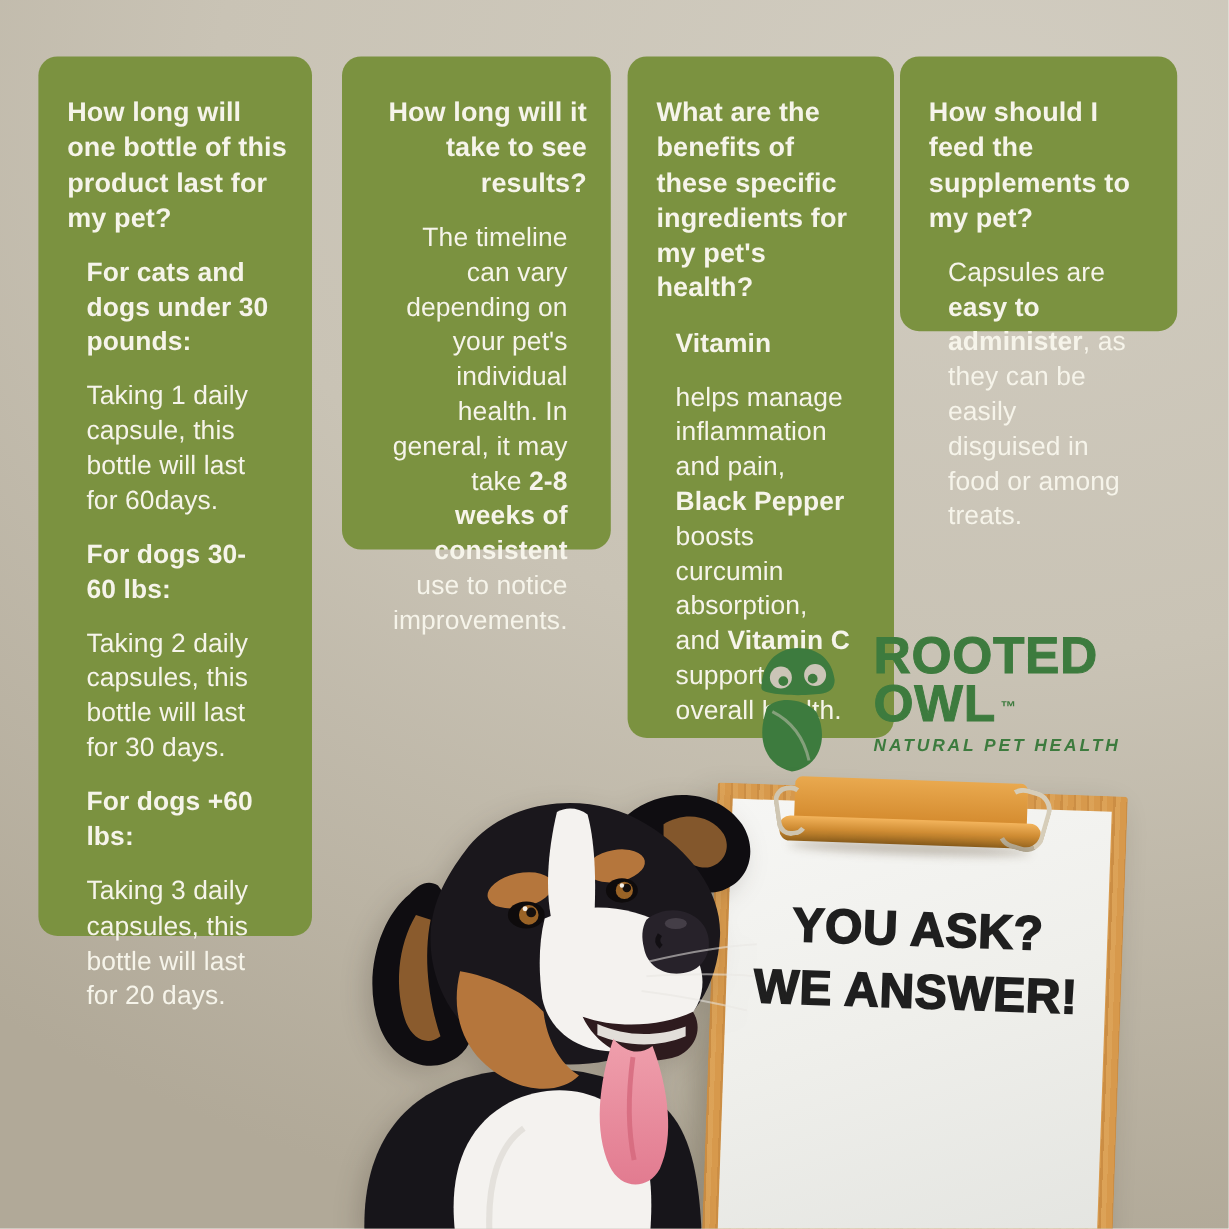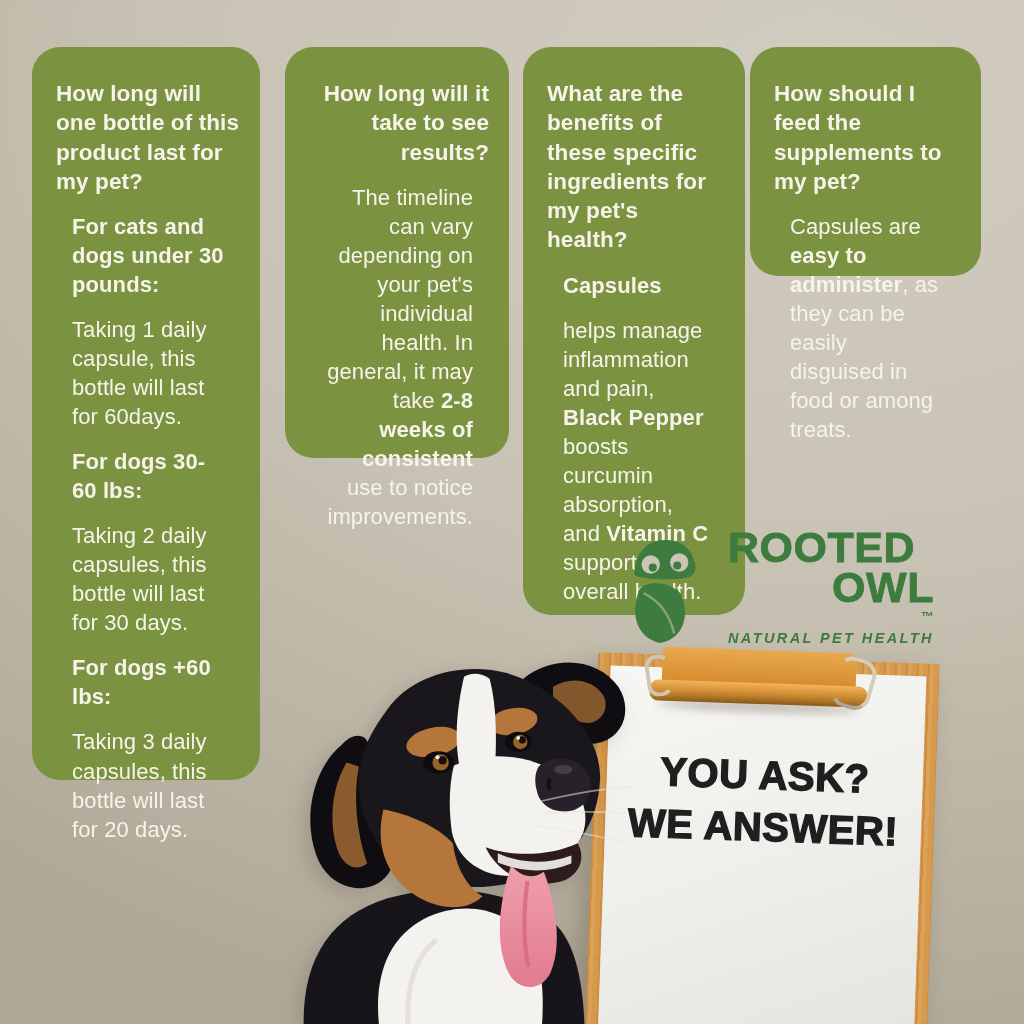--- a/index.html
+++ b/index.html
@@ -5,36 +5,36 @@
   html,body{margin:0;padding:0;}
   body{font-family:"Liberation Sans","DejaVu Sans",sans-serif;}
   .stage{
     position:relative;width:1024px;height:1024px;overflow:hidden;
     background:radial-gradient(130% 95% at 80% 8%, var(--bg-light) 0%, var(--bg-mid) 48%, var(--bg-dark) 100%);
   }
   
   .panel{
     position:absolute;box-sizing:border-box;
     background:var(--green);
-    border-radius:28px;
+    border-radius:16px;
     padding:32px 20px 20px 24px;
     color:var(--cream);
   }
   .panel-q{
     margin:0 0 14px 0;font-size:22.5px;line-height:1.3;font-weight:700;
     letter-spacing:.1px;
   }
   .panel-body .para{margin:16px;font-size:22px;line-height:1.32;font-weight:400;letter-spacing:.1px;}
   .panel-body .para b{font-weight:700;}
   
   .logo{position:absolute;left:630px;top:528px;width:305px;height:120px;display:flex;}
   .owl{width:70px;height:110px;margin-top:8px;flex:0 0 auto;}
   .logo-text{margin-left:28px;color:var(--logo-green);}
   .logo-line{font-size:43px;font-weight:700;line-height:.92;letter-spacing:.5px;-webkit-text-stroke:.8px var(--logo-green);}
-  .logo-line2{display:flex;align-items:flex-end;flex-direction:column;}
+  .logo-line2{display:flex;align-items:center;}
   .tm{font-size:13px;font-weight:700;-webkit-text-stroke:0;margin:4px 0 0 4px;letter-spacing:0;}
   .tagline{margin-top:7px;font-size:14.5px;font-weight:700;letter-spacing:2.4px;font-style:italic;-webkit-text-stroke:0;}
   
   .board{
     position:absolute;left:598px;top:658px;width:342px;height:400px;
     background:var(--wood);
     background-image:repeating-linear-gradient(90deg, rgba(120,60,10,.12) 0 2px, rgba(255,230,170,.12) 2px 6px, rgba(0,0,0,0) 6px 11px);
     transform:rotate(2deg);transform-origin:50% 0;
     box-shadow:-10px 12px 26px rgba(40,30,10,.25);
     border-radius:3px;
@@ -86,21 +86,21 @@
   <div class="panel" style="left:285px;top:47px;width:224px;height:411px;text-align:right;">
     <h2 class="panel-q">How long will it take to see results?</h2>
     <div class="panel-body">
         <p class="para"><span>The timeline can vary depending on your pet's individual health. In general, it may take </span><b>2-8 weeks of consistent</b><span> use to notice improvements.</span></p>
       </div>
   </div>
 
   <div class="panel" style="left:523px;top:47px;width:222px;height:568px;">
     <h2 class="panel-q">What are the benefits of these specific ingredients for my pet's health?</h2>
     <div class="panel-body">
-        <p class="para"><b>Capsules</b></p>
+        <p class="para"><b>Vitamin</b></p>
         <p class="para"><span>helps manage inflammation and pain, </span><b>Black Pepper</b><span> boosts curcumin absorption, and </span><b>Vitamin C</b><span> supports overall health.</span></p>
       </div>
   </div>
 
   <div class="panel" style="left:750px;top:47px;width:231px;height:229px;">
     <h2 class="panel-q">How should I feed the supplements to my pet?</h2>
     <div class="panel-body">
         <p class="para"><span>Capsules are </span><b>easy to administer</b><span>, as they can be easily disguised in food or among treats.</span></p>
       </div>
   </div>

